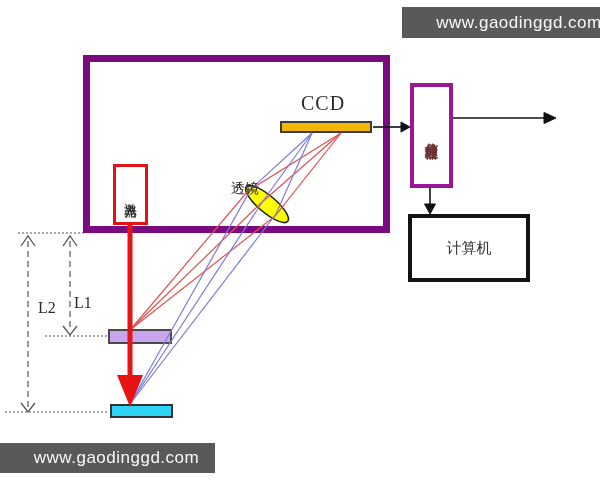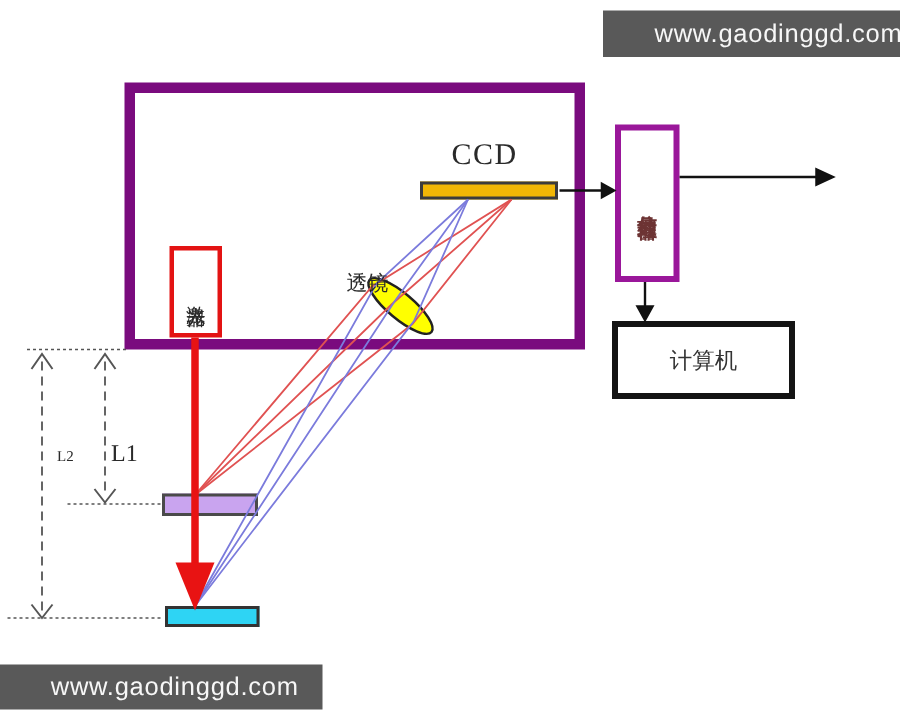--- a/index.html
+++ b/index.html
@@ -24,35 +24,35 @@
              justify-content:center;}
   .laser-box .vtext{writing-mode:vertical-rl;text-orientation:upright;font-size:13px;
              color:#2a2a2a;line-height:1;letter-spacing:1px;}
   
   .proc-box{left:410px;top:83px;width:43px;height:105px;border:4px solid #9a179a;
             box-sizing:border-box;background:#fff;z-index:2;display:flex;align-items:center;
             justify-content:center;}
   .proc-box .vtext{writing-mode:vertical-rl;text-orientation:upright;font-size:13px;
             font-weight:bold;color:#6d3434;line-height:1;letter-spacing:1px;}
   
-  .computer-box{left:408px;top:214px;width:122px;height:52px;border:4px solid #141414;
+  .computer-box{left:408px;top:214px;width:122px;height:68px;border:4px solid #141414;
             box-sizing:border-box;background:#fff;z-index:2;display:flex;align-items:center;
             justify-content:center;font-size:15px;color:#333;}
   
   .near-bar{left:108px;top:329px;width:64px;height:15px;background:#c9a4ef;
             border:2px solid #4a4a4a;box-sizing:border-box;z-index:2;}
   .far-bar{left:110px;top:404px;width:63px;height:14px;background:#2ed4f4;
             border:2px solid #333;box-sizing:border-box;z-index:2;}
   
   .lbl{position:absolute;color:#2a2a2a;font-size:14px;white-space:nowrap;z-index:5;}
   .lbl-ccd{left:301px;top:92px;font-size:20px;letter-spacing:1px;}
   .lbl-lens{left:231px;top:164px;margin-top:16px;}
   .lbl-output{left:457px;top:91px;}
   .lbl-l1{left:74px;top:278px;font-size:16px;margin-top:16px;}
-  .lbl-l2{left:38px;top:299px;font-size:10px;}
+  .lbl-l2{left:38px;top:299px;font-size:16px;}
   .lbl-near{left:197px;top:329px;}
   .lbl-far{left:197px;top:398px;}
   svg.lines{position:absolute;left:0;top:0;z-index:3;pointer-events:none;}
 </style>
 </head>
 <body>
 
 <div class="stage">
 
   <div class="abs housing"></div>

